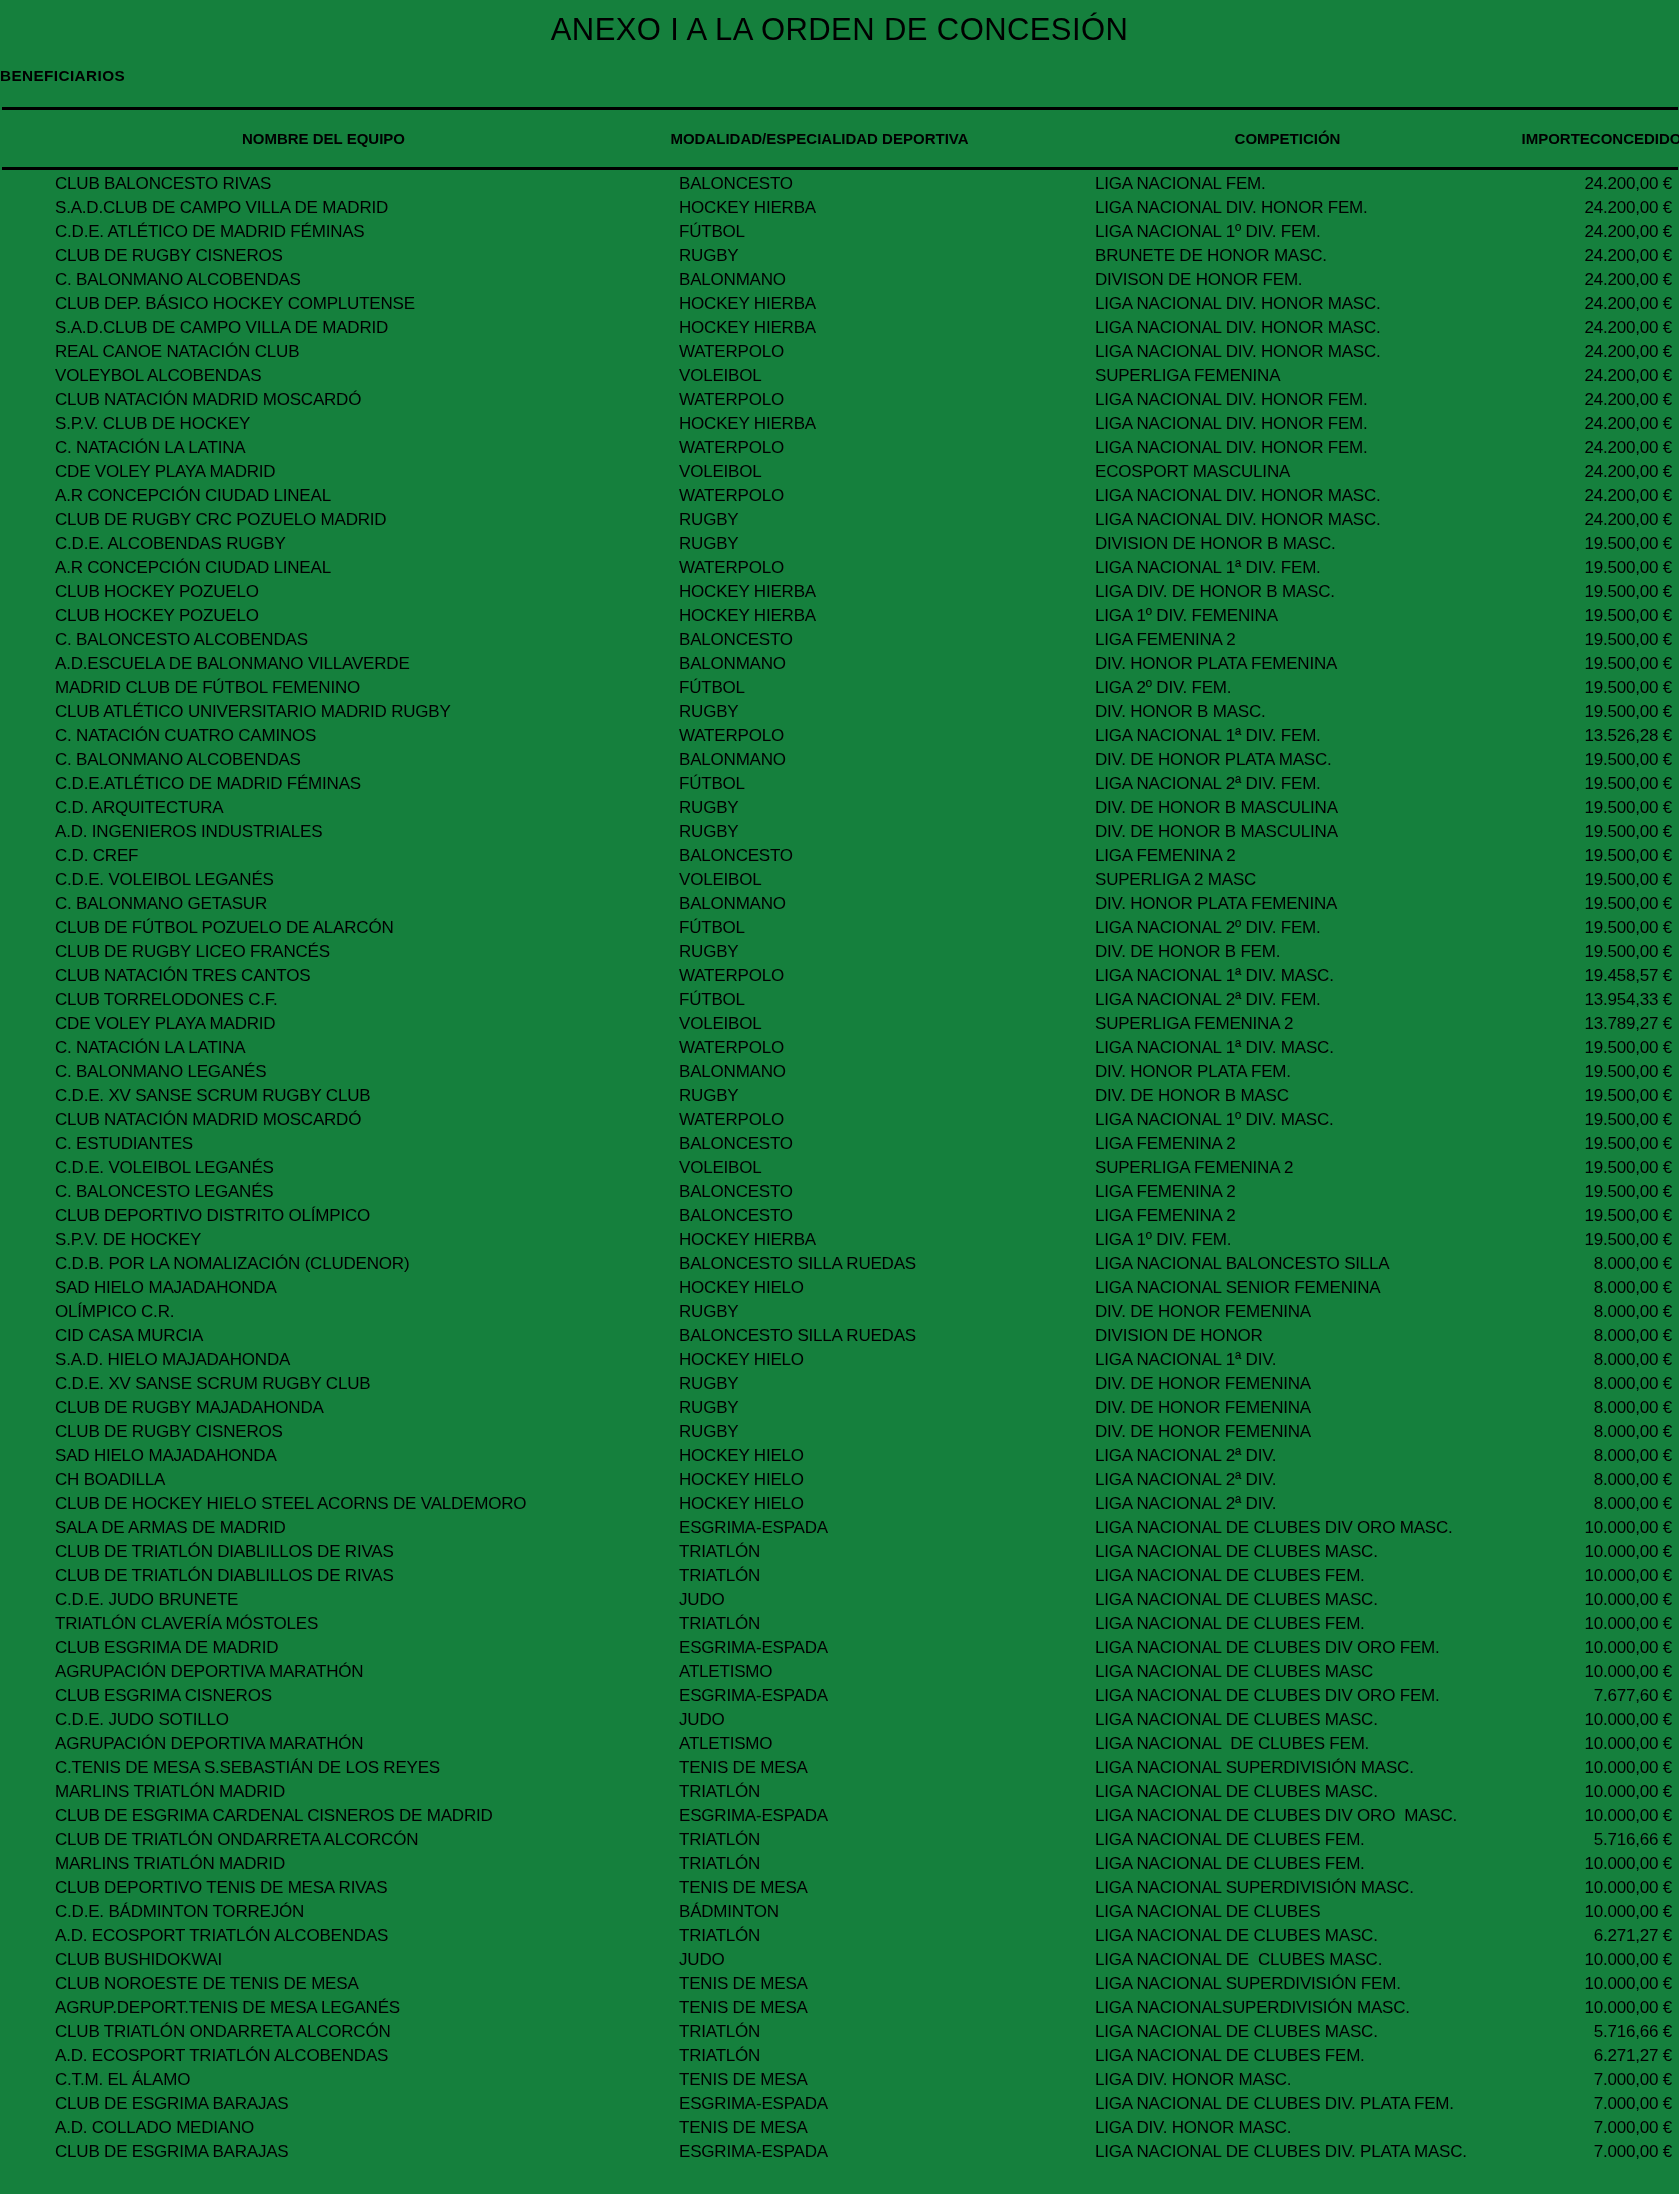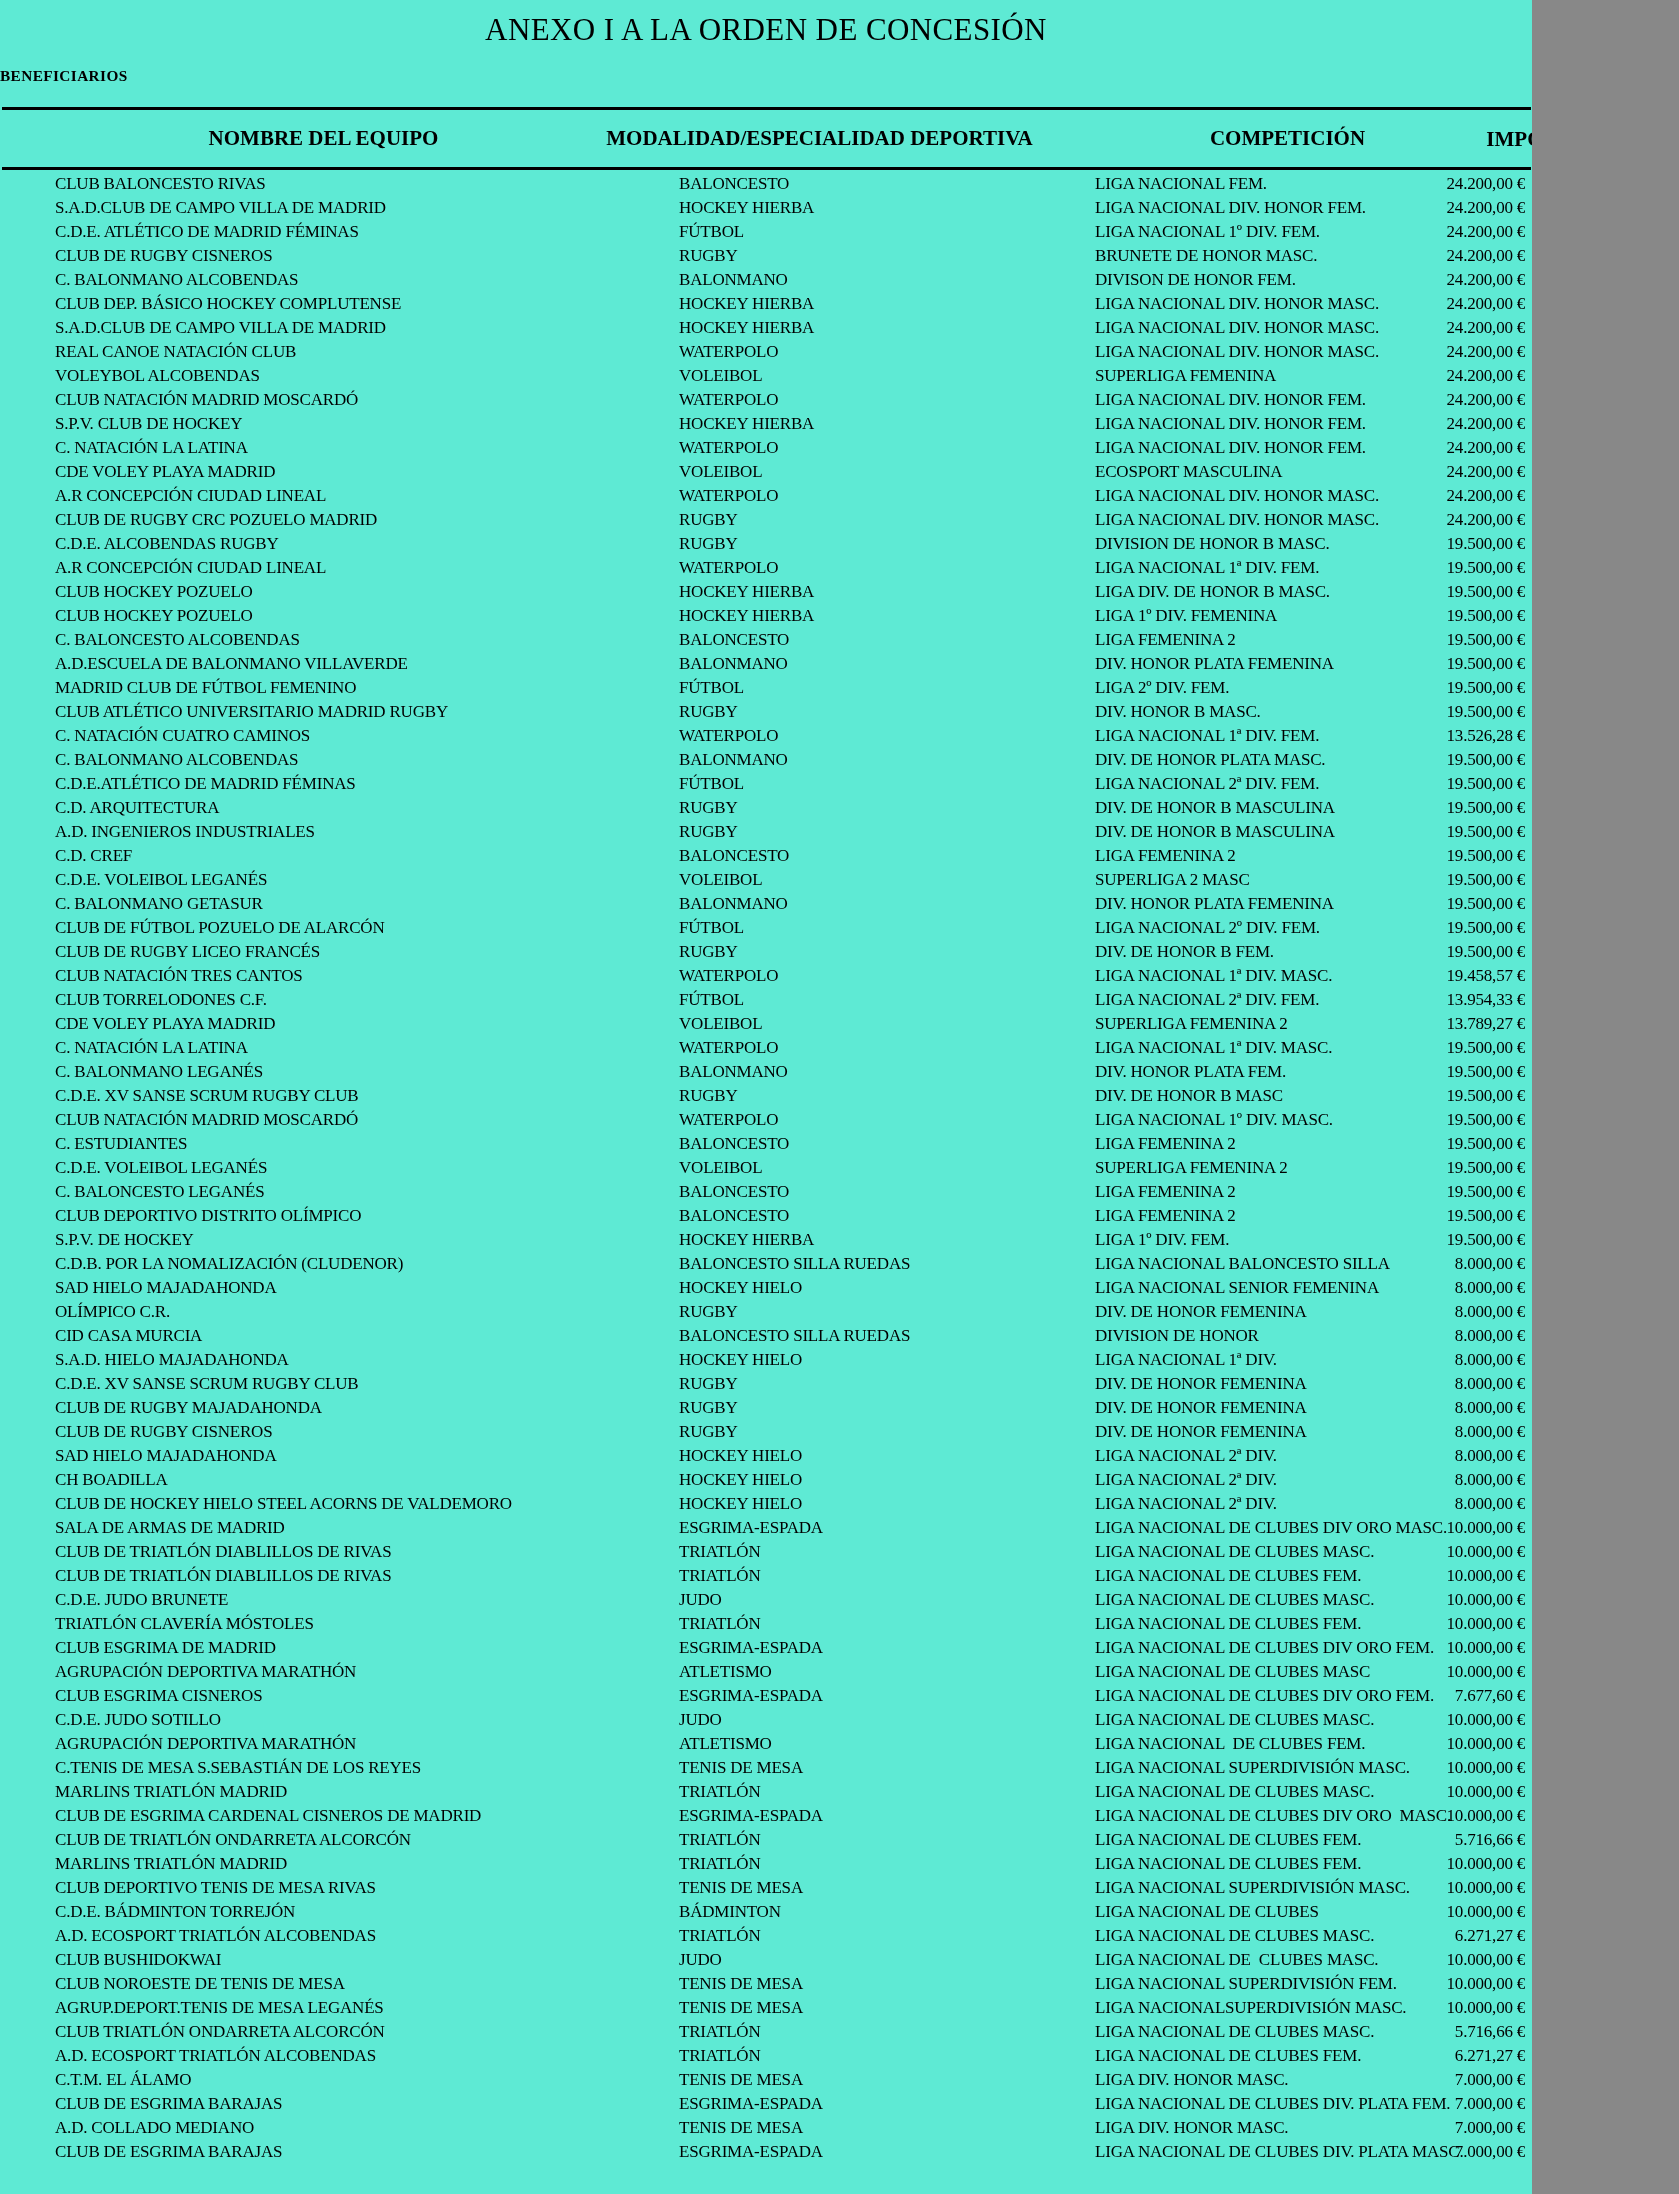--- a/index.html
+++ b/index.html
@@ -1,35 +1,35 @@
 <!DOCTYPE html>
 <html style="font-size:12.3px"><head>
 <meta charset="utf-8">
 <style>
   html,body{margin:0;padding:0;background:#888;}
   .page{
     position:relative;
-    width:1532px;height:2194px;
-    background:#5eead4;
-    font-family:Liberation Serif, serif;
+    width:1679px;height:2194px;
+    background:#15803d;
+    font-family:Liberation Sans, sans-serif;
     color:#000;
     overflow:hidden;
   }
   .title{
     position:absolute;top:12.3px;left:0;width:100%;
     text-align:center;font-size:31px;font-weight:400;letter-spacing:0.4px;
   }
   .subtitle{
     position:absolute;top:67px;left:0;width:100%;
     font-size:15.3px;font-weight:700;letter-spacing:0.4px;
   }
   .rule{position:absolute;left:1.5px;right:1.5px;height:3.1px;background:#000;}
   .rule-top{top:107px;}
   .rule-bottom{top:167px;}
-  .thead{position:absolute;top:110px;left:0;right:0;height:57px;font-weight:700;font-size:21px;}
+  .thead{position:absolute;top:110px;left:0;right:0;height:57px;font-weight:700;font-size:15px;}
   .th{position:absolute;top:0;height:57px;display:flex;align-items:center;justify-content:center;text-align:center;white-space:pre;}
   .th1{left:0;width:647px;}
   .th2{left:647px;width:345px;}
   .th3{left:1096px;width:383px;}
   .th4{left:1525px;width:153px;flex-direction:row;line-height:20px;justify-content:center;}
   .tbody{position:absolute;top:172px;left:0;right:0;padding-left:32px;}
   .row{position:relative;height:24px;}
   .c{
     position:absolute;top:0;height:24px;line-height:24px;
     font-size:17px;white-space:pre;letter-spacing:-0.2px;

